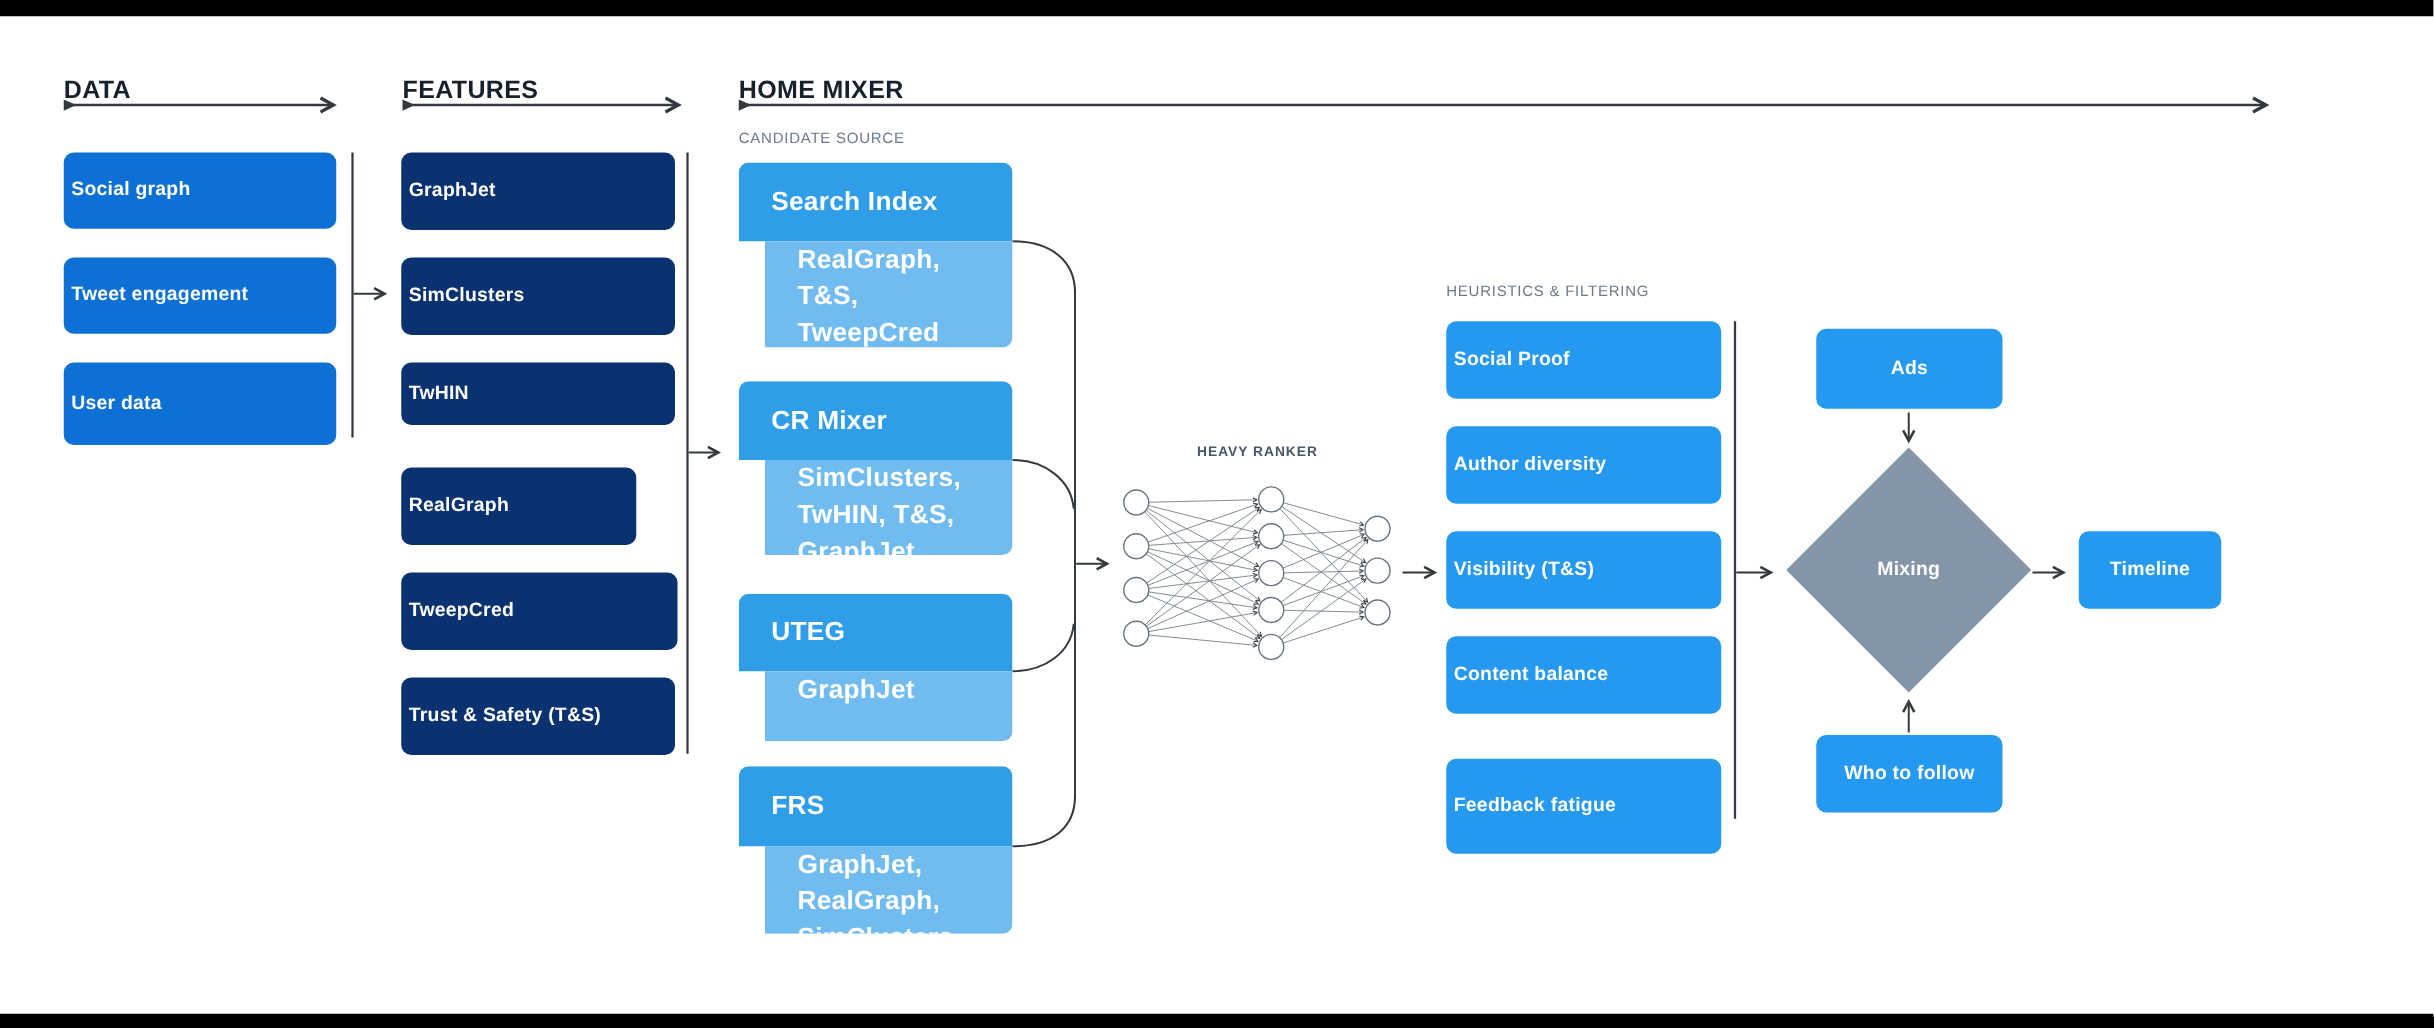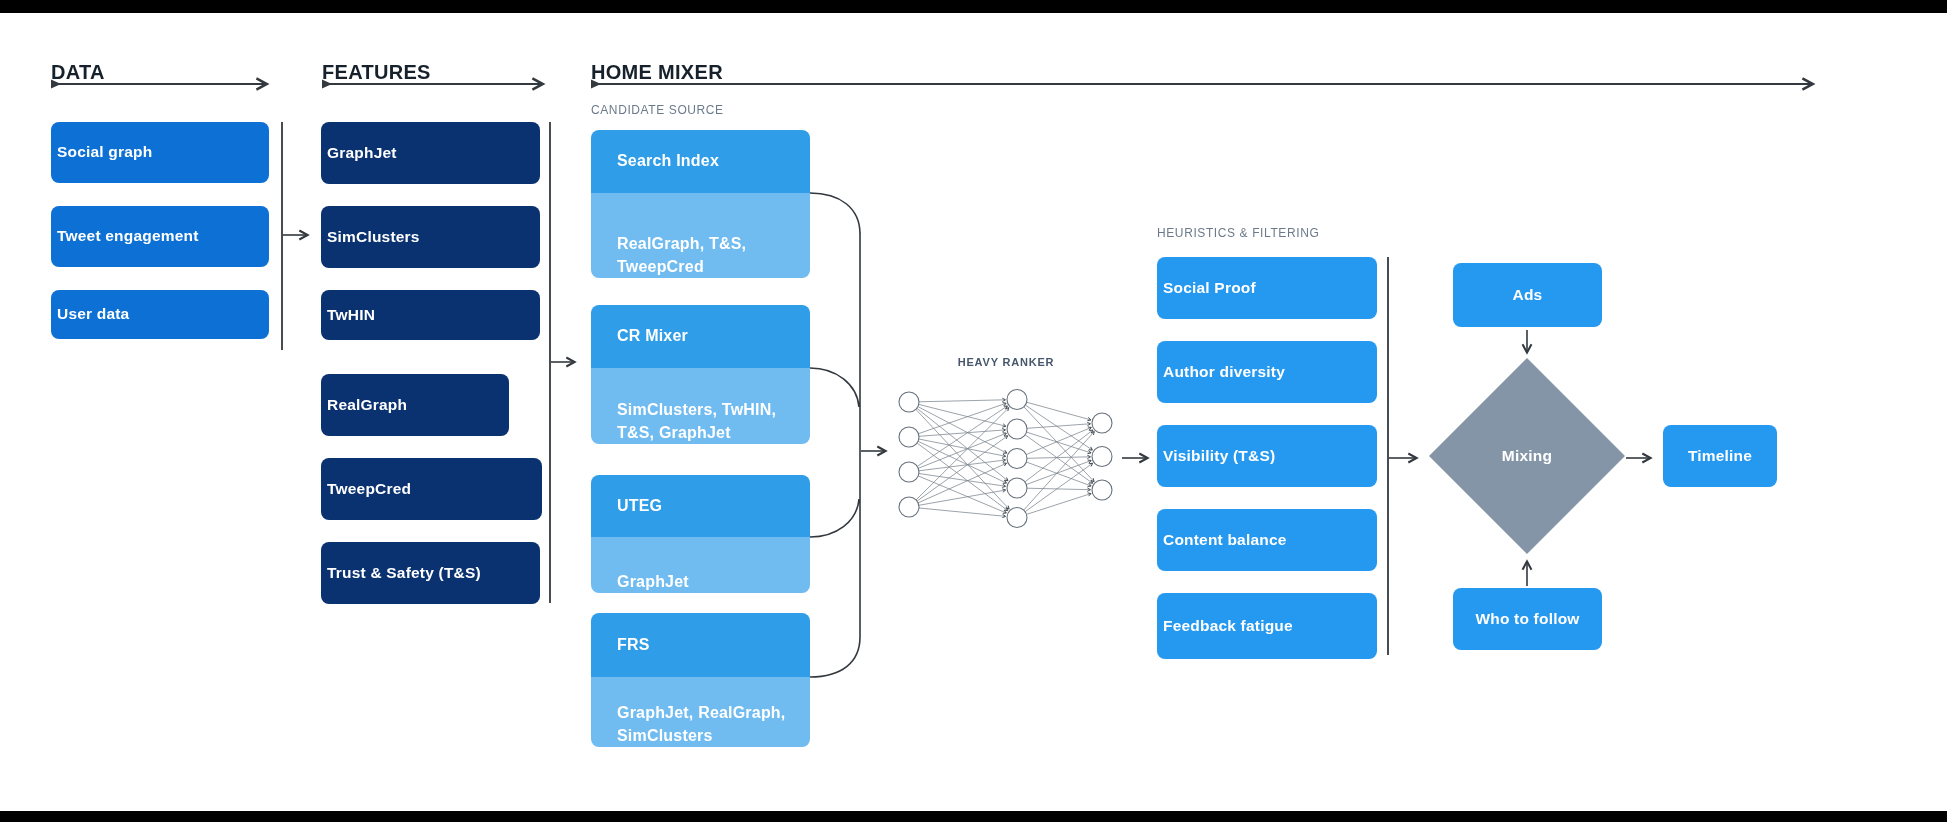--- a/index.html
+++ b/index.html
@@ -30,24 +30,24 @@
   }
   .box .lbl{padding-left:6px;padding-right:12px;line-height:1.35;}
   .box.data-box{background:var(--data-box,#0c70d4);}
   .box.feature-box{background:var(--features-box,#0a3170);}
   .box.blue-box{background:var(--blue-box,#2598f0);}
   .box.centered{justify-content:center;align-items:center;}
   .box.centered .lbl{padding:0 8px;text-align:center;}
 
   .cbox{
     position:absolute;width:219px;border-radius:8px;overflow:hidden;
-    color:#fff;font-size:16px;font-weight:600;letter-spacing:.2px;
+    color:#fff;font-size:21px;font-weight:600;letter-spacing:.2px;
   }
   .cbox .ctop{background:var(--candidate-top,#2f9de8);display:flex;align-items:center;}
-  .cbox .csub{background:var(--candidate-bottom,#70bbf0);display:flex;align-items:flex-end;}
+  .cbox .csub{background:var(--candidate-bottom,#70bbf0);display:flex;align-items:flex-start;margin-left:21px;}
   .cbox .lbl{padding-left:26px;padding-right:16px;line-height:1.4;}
 
   .diamond-label{
     position:absolute;display:flex;align-items:center;justify-content:center;
     color:#fff;font-size:15.5px;font-weight:600;letter-spacing:.2px;
   }
 
   svg.wires{position:absolute;left:0;top:0;pointer-events:none;}
   .wire{stroke:var(--line,#33393f);stroke-width:1.6;fill:none;}
   .wire-hdr{stroke:var(--line,#33393f);stroke-width:2;fill:none;}
@@ -161,21 +161,21 @@
       </g>
   </svg>
 
   <div class="hdr-label" style="left:51px;top:61px">DATA</div>
   <div class="box data-box" style="left:51px;top:122px;width:218px;height:61px">
     <span class="lbl">Social graph</span>
     </div>
   <div class="box data-box" style="left:51px;top:206px;width:218px;height:61px">
     <span class="lbl">Tweet engagement</span>
     </div>
-  <div class="box data-box" style="left:51px;top:290px;width:218px;height:49px">
+  <div class="box data-box" style="left:51px;top:290px;width:218px;height:66px">
     <span class="lbl">User data</span>
     </div>
 
   <div class="hdr-label" style="left:322px;top:61px">FEATURES</div>
   <div class="box feature-box" style="left:321px;top:122px;width:219px;height:62px">
     <span class="lbl">GraphJet</span>
     </div>
   <div class="box feature-box" style="left:321px;top:206px;width:219px;height:62px">
     <span class="lbl">SimClusters</span>
     </div>
@@ -236,21 +236,21 @@
     </div>
   <div class="box blue-box" style="left:1157px;top:425px;width:220px;height:62px">
     <span class="lbl">Visibility (T&amp;S)</span>
     </div>
   <div class="box blue-box" style="left:1157px;top:341px;width:220px;height:62px">
     <span class="lbl">Author diversity</span>
     </div>
   <div class="box blue-box" style="left:1157px;top:509px;width:220px;height:62px">
     <span class="lbl">Content balance</span>
     </div>
-  <div class="box blue-box" style="left:1157px;top:593px;width:220px;height:66px">
+  <div class="box blue-box" style="left:1157px;top:607px;width:220px;height:76px">
     <span class="lbl">Feedback fatigue</span>
     </div>
 
   <div class="box blue-box centered" style="left:1453px;top:263px;width:149px;height:64px">
     <span class="lbl">Ads</span>
     </div>
   <div class="diamond-label" style="left:1429px;top:358px;width:196px;height:196px">
     <span>Mixing</span>
     </div>
   <div class="box blue-box centered" style="left:1453px;top:588px;width:149px;height:62px">

